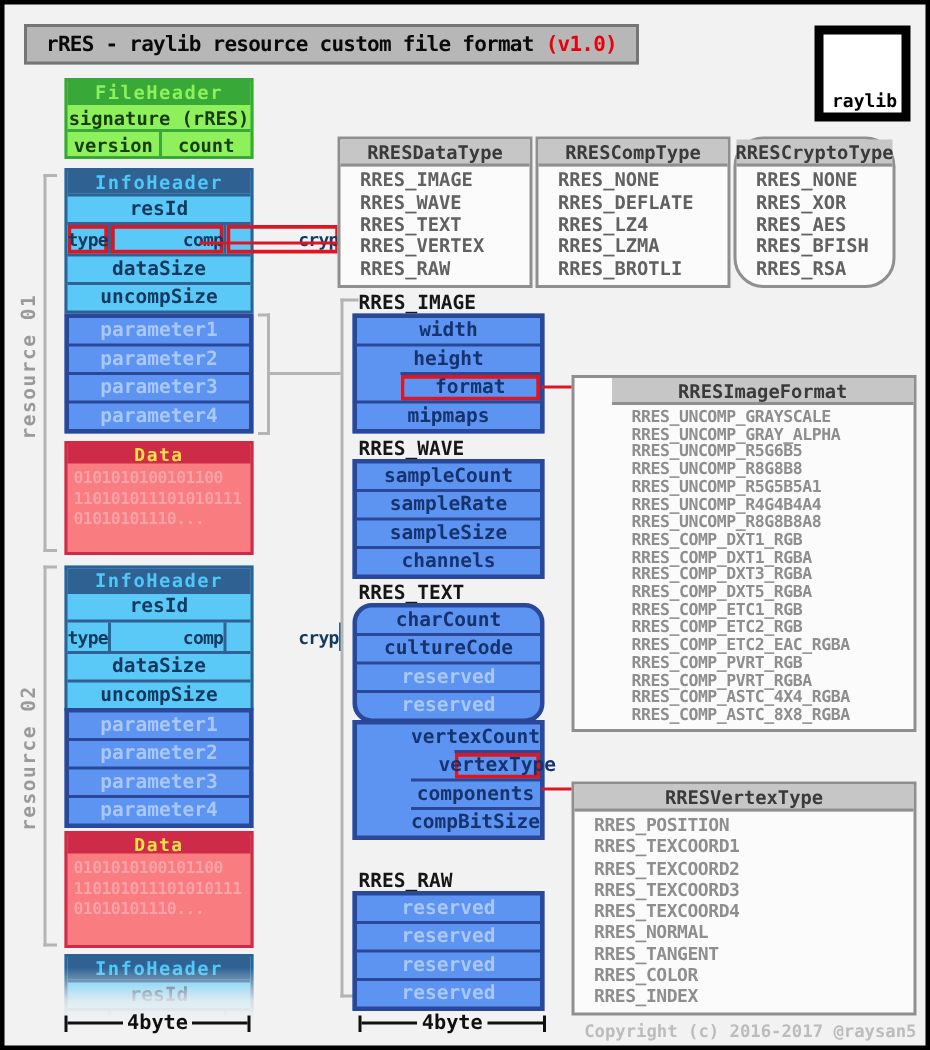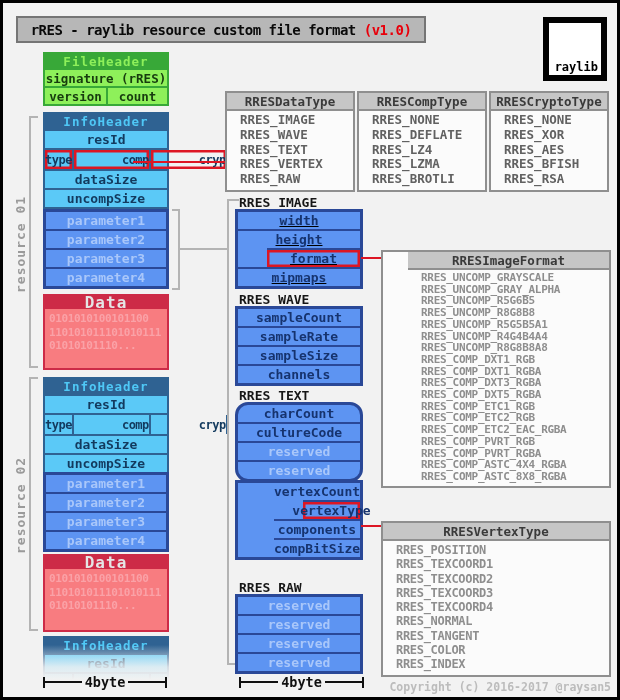--- a/index.html
+++ b/index.html
@@ -47,21 +47,21 @@
   .pmblock .prow { height:17px; color:#a9c7fa; font-size:13px; display:flex; align-items:center; justify-content:center; }
   .pmblock .prow + .prow { border-top:2px solid #2a4897; }
   .bblock { width:128px; border:3px solid #2a4897; background:#5d94f2; }
   .bblock .cell { height:17px; color:#16336e; font-size:13px; display:flex; align-items:center; justify-content:center; }
   .bblock .cell + .cell { border-top:2px solid #2a4897; }
   .bblock .cell.light { color:#a9c7fa; }
   .cell.hl { box-shadow: inset 0 0 0 2.5px #dd1624; margin-left: 29px; }
 
   
   .datablock { width:126px; border:2px solid #cd2b47; background:#f87c80; }
-  .datablock .hdr { height:13px; background:#cd2b47; color:#e5e5e5; font-size:16px; letter-spacing:1px; }
+  .datablock .hdr { height:13px; background:#cd2b47; color:#fde047; font-size:12px; letter-spacing:1px; }
   .datablock .body { padding:3px 4px; color:#faa2a7; font-size:11px; line-height:13.5px;
     letter-spacing:-0.4px; overflow:hidden; white-space:nowrap; }
 
   
   .gtable { border:2px solid #8f8f8f; background:#fbfbfb; }
   .gtable .hdr { height:16px; background:#c6c6c6; color:#3a3a3a; font-size:12.5px; border-bottom:2px solid #8f8f8f; }
   .gtable .items { padding:2px 0 3px; }
   .gtable .ti { padding-left:13px; font-size:12.5px; line-height:14.8px; white-space:nowrap; color:#616161; }
   .etable .ti { font-size:11px; line-height:11.7px; color:#8e8e8e; letter-spacing:-0.3px; }
   .etable.vt .ti { font-size:12px; line-height:14.3px; }
@@ -214,35 +214,35 @@
   <div class="abs gtable" style="left:354px;top:88px;width:130px;">
     <div class="hdr ctr">RRESCompType</div>
     <div class="items">
         <div class="ti">RRES_NONE</div>
         <div class="ti">RRES_DEFLATE</div>
         <div class="ti">RRES_LZ4</div>
         <div class="ti">RRES_LZMA</div>
         <div class="ti">RRES_BROTLI</div>
       </div>
   </div>
-  <div class="abs gtable" style="left:486px;top:88px;width:120px;">
+  <div class="abs gtable" style="left:486px;top:88px;width:108px;border-radius:20px;">
     <div class="hdr ctr">RRESCryptoType</div>
     <div class="items">
         <div class="ti">RRES_NONE</div>
         <div class="ti">RRES_XOR</div>
         <div class="ti">RRES_AES</div>
         <div class="ti">RRES_BFISH</div>
         <div class="ti">RRES_RSA</div>
       </div>
   </div>
 
   <div class="abs brk-l" style="left:224px;top:196px;width:12px;height:466px;"></div>
 
   <div class="abs seclabel" style="left:236px;top:193px;">RRES_IMAGE</div>
-  <div class="abs bblock" style="left:232px;top:206px;text-decoration:underline;">
+  <div class="abs bblock" style="left:232px;top:206px;">
       <div class="cell">width</div>
       <div class="cell">height</div>
       <div class="cell hl">format</div>
       <div class="cell">mipmaps</div>
     </div>
   <div class="abs rline" style="left:358px;top:254px;width:20px;"></div>
 
   <div class="abs seclabel" style="left:236px;top:290px;">RRES_WAVE</div>
   <div class="abs bblock" style="left:232px;top:303px;">
       <div class="cell">sampleCount</div>

